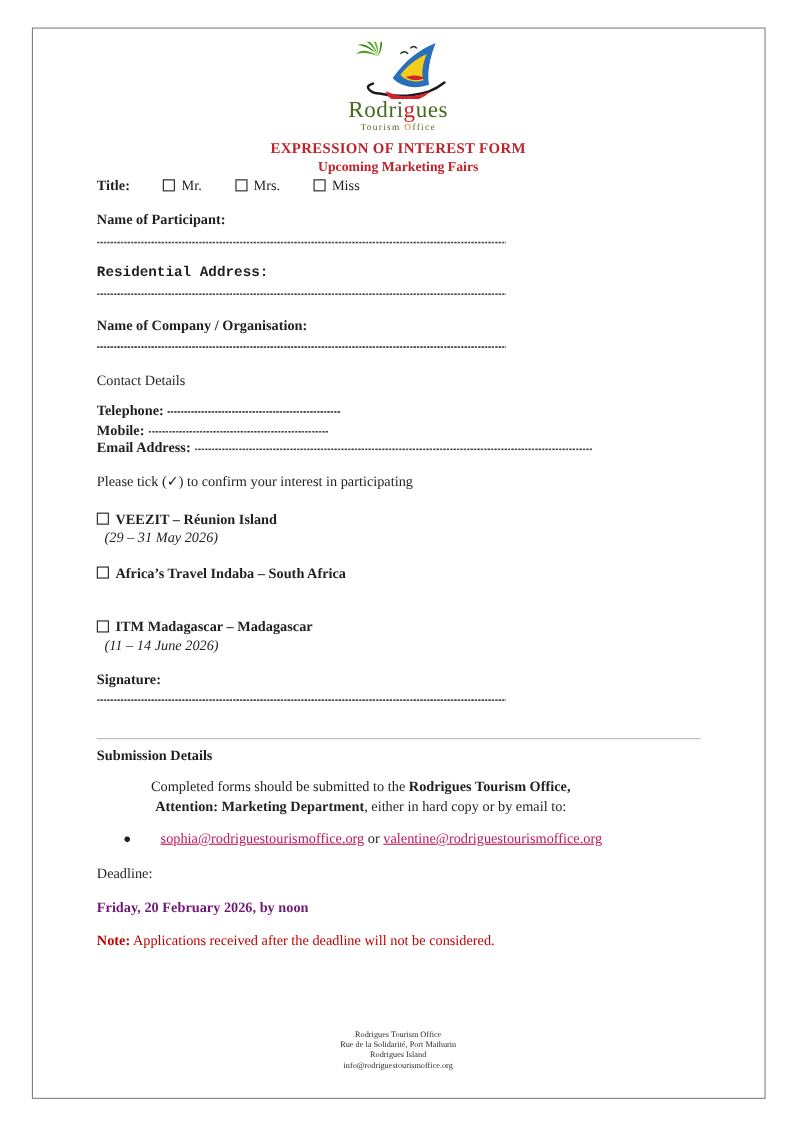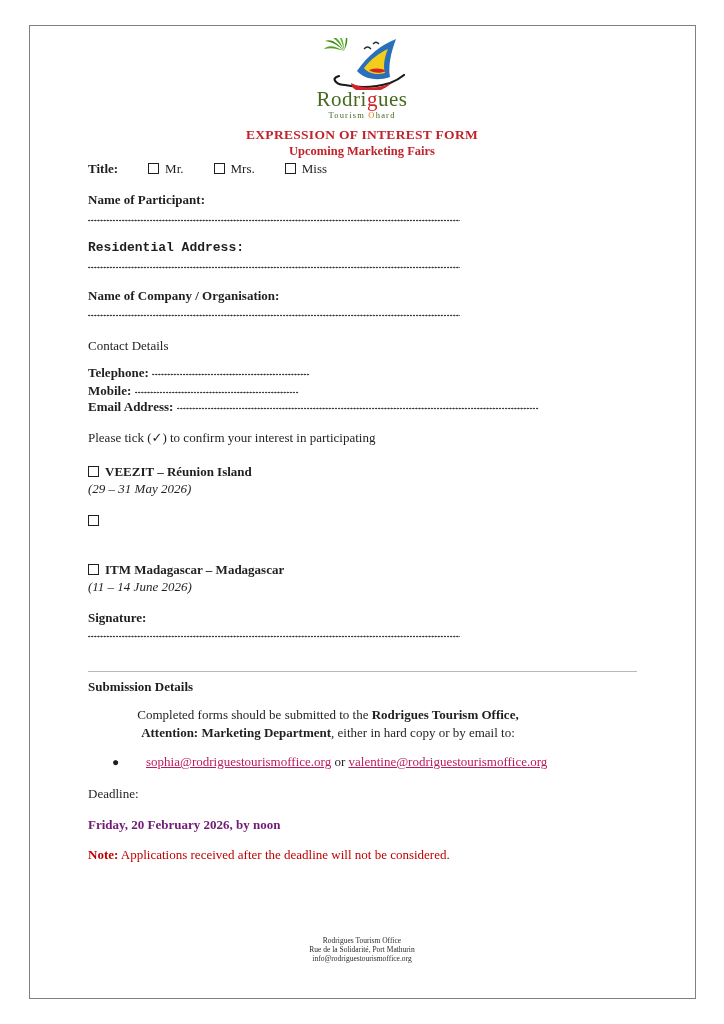--- a/index.html
+++ b/index.html
@@ -34,21 +34,21 @@
   .logo-subtitle .accent { color: #e87722; }
   .form-title {
     margin-top: 7px; font-size: 13.5px; font-weight: bold;
     color: #c0232b; letter-spacing: 0.3px; line-height: 16px;
   }
   .form-subtitle {
     font-size: 12.5px; font-weight: bold; color: #c0232b; line-height: 16px;
   }
   .abs { position: absolute; left: 88px; font-size: 13px; line-height: 17px; }
   .b { font-weight: bold; }
-  .i { font-style: italic; }
+  .i { font-style: italic; margin-left: 7px; }
   .checkbox {
     display: inline-block; width: 11px; height: 11px;
     border: 1px solid #1f1f1f; background: #fff;
     vertical-align: -1px; margin-right: 6px;
   }
   .title-option { margin-left: 30px; }
   .title-option:first-of-type { margin-left: 10px; }
   .dotline, .dots {
     background-image: radial-gradient(circle at 1.2px 1.5px, #3c3c3c 0.8px, transparent 1.1px);
     background-size: 3.1px 3px;
@@ -95,21 +95,21 @@
 
       <path d="M82 11 C 78 20 77 29 79 35 C 69 38 61 34 58 30 C 65 21 73 15 82 11 Z" fill="#f2ce1b"></path>
 
       <path d="M80 33 C 74 36 67 35 63 32 C 69 30 75 30 80 33 Z" fill="#d2232a"></path>
 
       <path d="M33 38 q -7 2 -3 6 q 3 3 9 3 q 22 5 45 -2 q 8 -3 14 -8" stroke="#1a1a1a" stroke-width="2.2" fill="none" stroke-linecap="round"></path>
 
       <path d="M45 45 Q 63 54 86 45 Q 70 59 50 52 Q 45 49 45 45 Z" fill="#d2232a"></path>
     </svg>
     <div class="logo-title"><span>Rodri</span><span class="accent">g</span><span>ues</span></div>
-    <div class="logo-subtitle"><span>Tourism </span><span class="accent">O</span><span>hard</span></div>
+    <div class="logo-subtitle"><span>Tourism </span><span class="accent">O</span><span>ffice</span></div>
     <div class="form-title">EXPRESSION OF INTEREST FORM</div>
     <div class="form-subtitle">Upcoming Marketing Fairs</div>
   </div>
 
   <div class="abs" style="top:160px;">
     <span class="b">Title:</span><span class="title-option"><span class="checkbox"></span><span>Mr.</span></span><span class="title-option"><span class="checkbox"></span><span>Mrs.</span></span><span class="title-option"><span class="checkbox"></span><span>Miss</span></span>
   </div>
 
   <div class="abs b" style="top:191px;">Name of Participant:</div>
   <div class="abs dotline" style="top:219px;"></div>
@@ -134,21 +134,21 @@
     <span class="dots" style="width:362px;"></span>
   </div>
 
   <div class="abs" style="top:429px;">Please tick (✓) to confirm your interest in participating</div>
 
   <div class="abs" style="top:463px;">
     <div><span class="checkbox"></span><span class="b">VEEZIT – Réunion Island</span></div>
     <div class="i">(29 – 31 May 2026)</div>
   </div>
   <div class="abs" style="top:512px;">
-    <div><span class="checkbox"></span></div>
+    <div><span class="checkbox"></span><span class="b">Africa’s Travel Indaba – South Africa</span></div>
   </div>
   <div class="abs" style="top:561px;">
     <div><span class="checkbox"></span><span class="b">ITM Madagascar – Madagascar</span></div>
     <div class="i">(11 – 14 June 2026)</div>
   </div>
 
   <div class="abs b" style="top:609px;">Signature:</div>
   <div class="abs dotline" style="top:635px;"></div>
 
   <div class="divider" style="top:671px;"></div>
@@ -162,15 +162,16 @@
     <span class="bullet">●</span><span class="bullet-text"><a class="email-link">sophia@rodriguestourismoffice.org</a><span> or </span><a class="email-link">valentine@rodriguestourismoffice.org</a></span>
   </div>
 
   <div class="abs" style="top:785px;">Deadline:</div>
   <div class="abs red-bold" style="top:816px;">Friday, 20 February 2026, by noon</div>
   <div class="abs red" style="top:846px;"><span class="b">Note:</span><span> Applications received after the deadline will not be considered.</span></div>
 
   <div class="footer">
     <div>Rodrigues Tourism Office</div>
     <div>Rue de la Solidarité, Port Mathurin</div>
+    <div>Rodrigues Island</div>
     <div>info@rodriguestourismoffice.org</div>
   </div>
 </div>
 
 </body></html>

